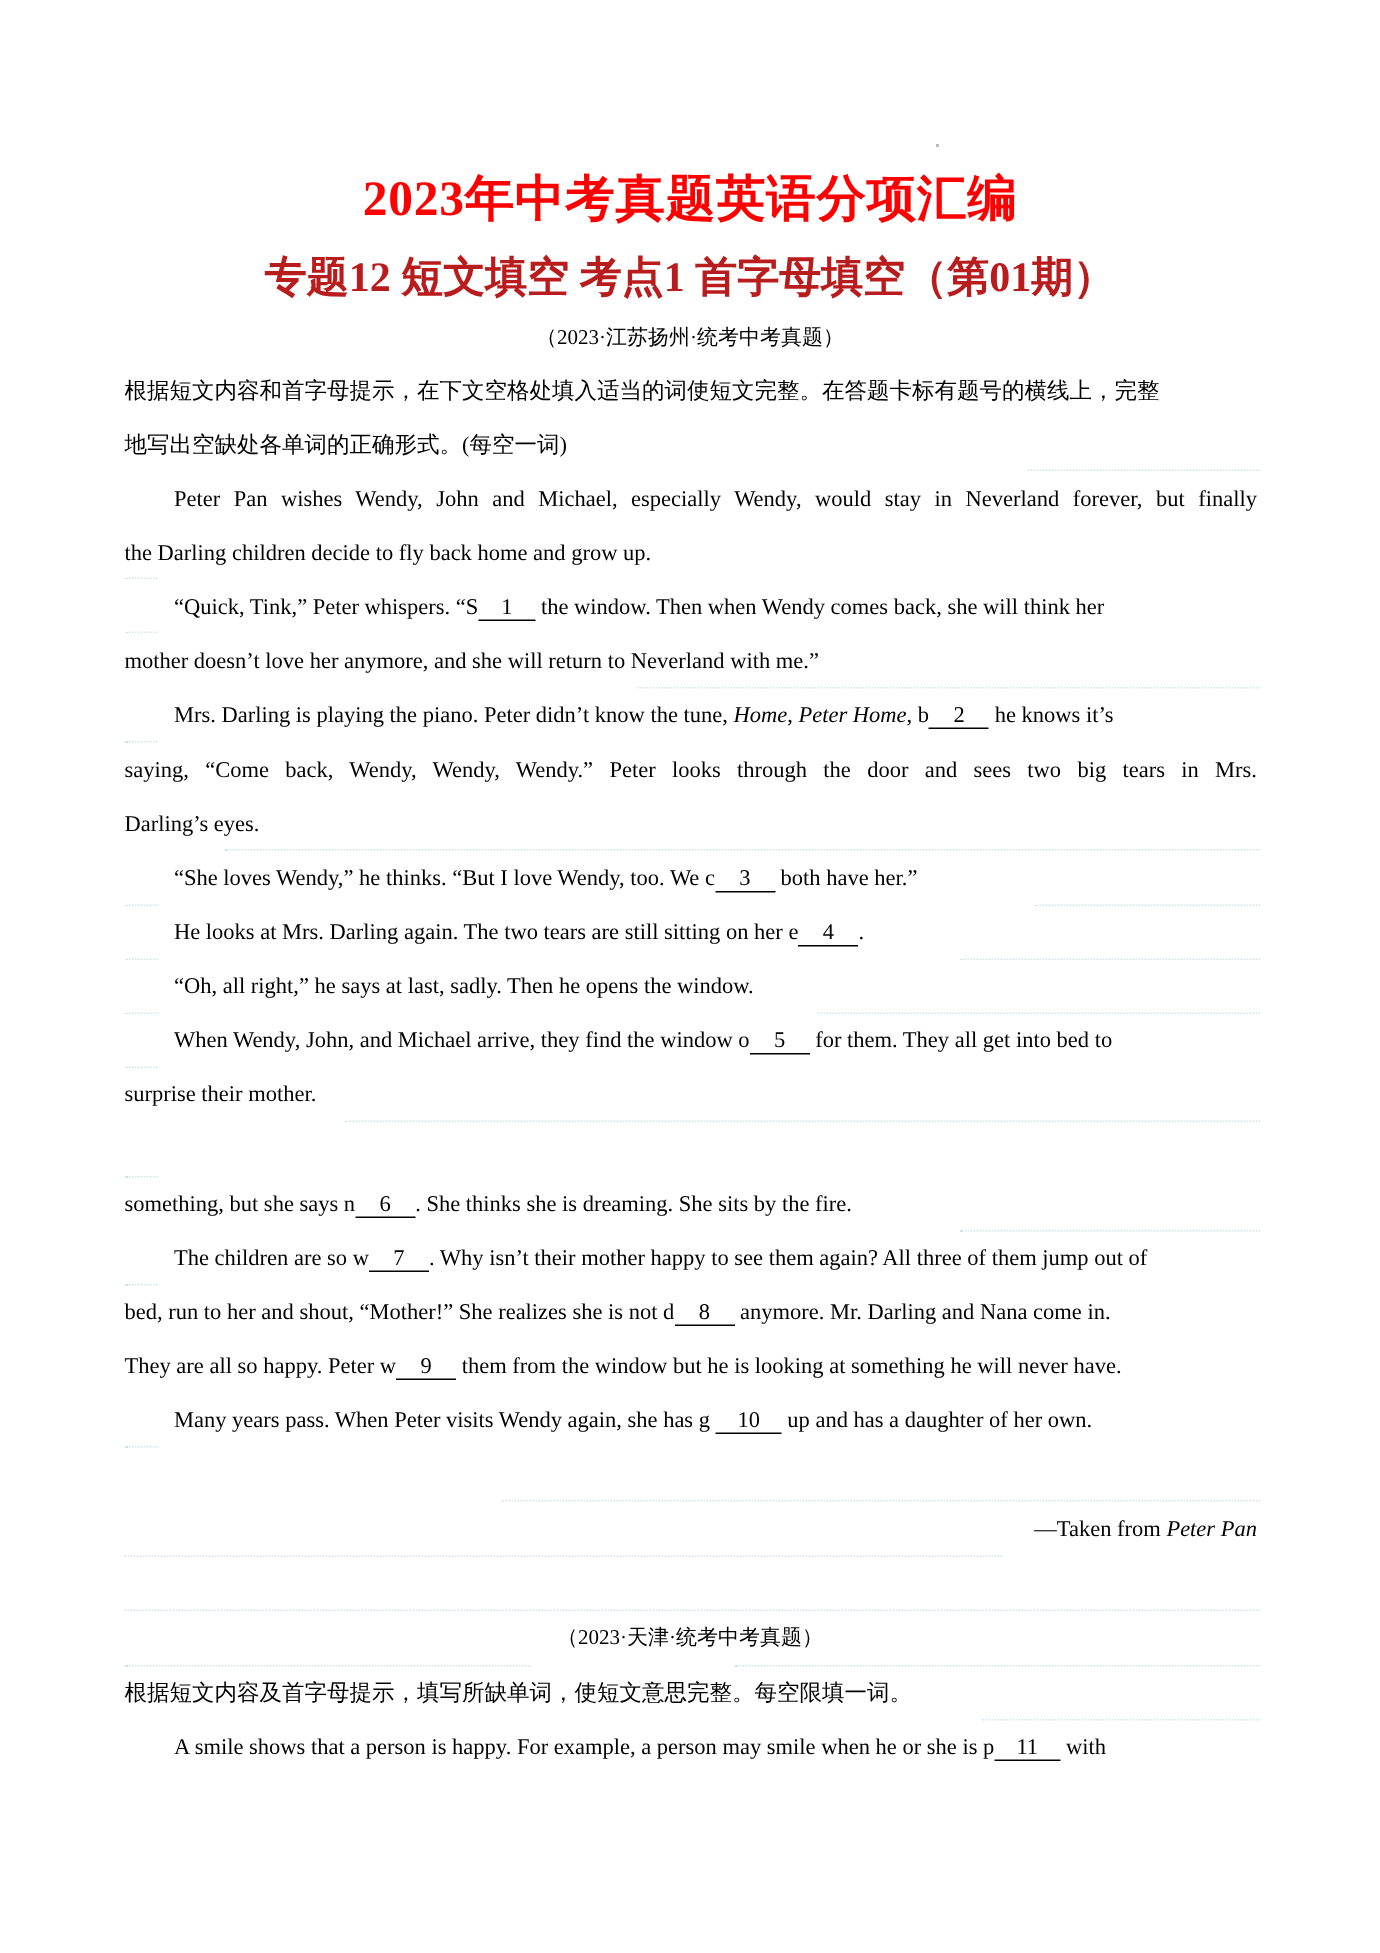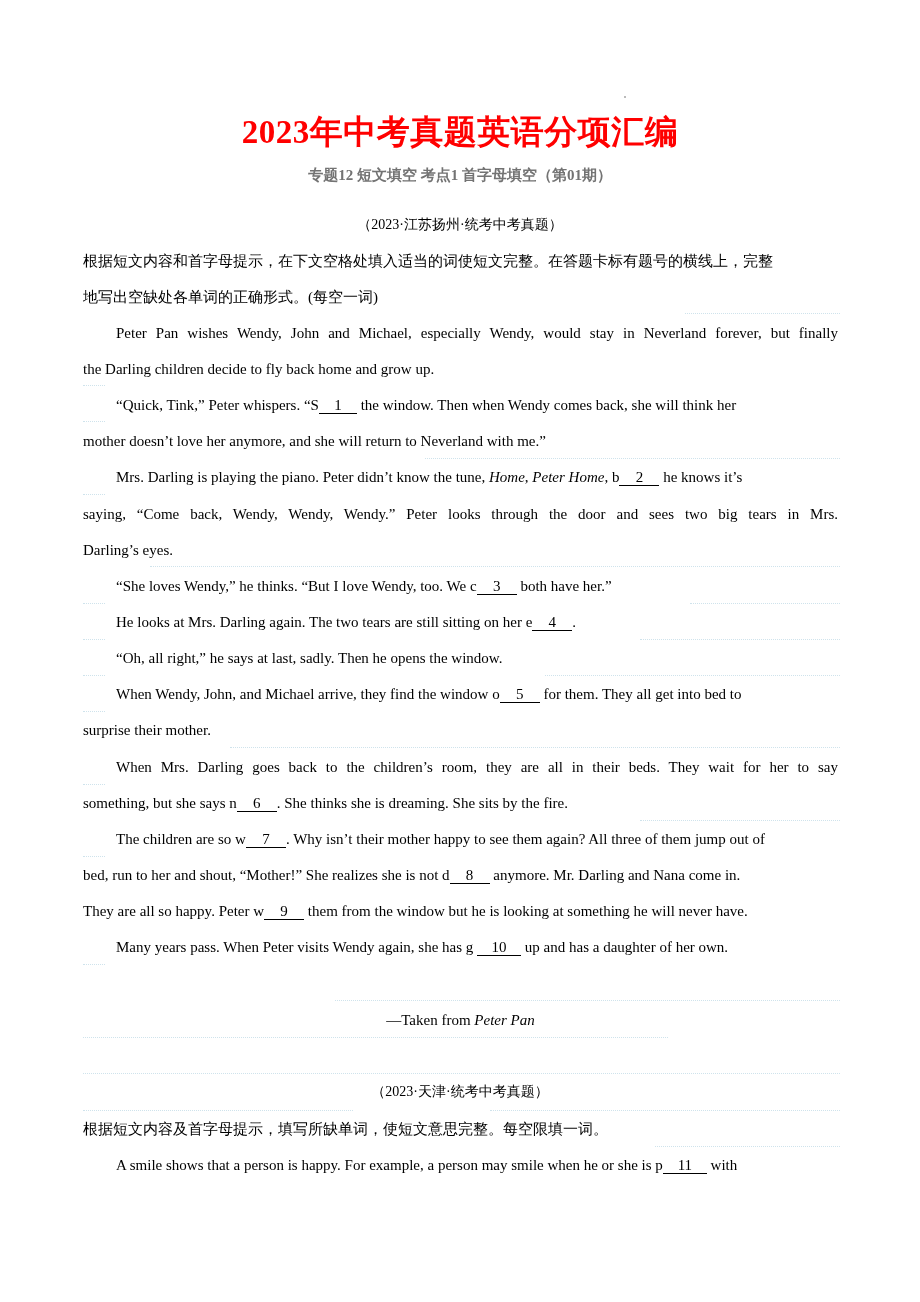--- a/index.html
+++ b/index.html
@@ -4,26 +4,26 @@
 <style>
   html, body { margin: 0; padding: 0; background: #ffffff; }
   body { width: 920px; height: 1302px; position: relative; overflow: hidden;
          font-family: "Liberation Serif", "DejaVu Serif", serif; color: #000; }
   .page { position: absolute; left: 0; top: 0; width: 920px; height: 1302px; }
   .dot-mark { position: absolute; left: 624px; top: 96px; width: 2px; height: 2px; background: #bbb; }
   .title { position: absolute; left: 0; width: 920px; top: 110px; text-align: center;
            font-size: 33px; font-weight: bold; color: #ff0000; letter-spacing: 0.5px;
            font-family: "Liberation Serif", "DejaVu Serif", serif; }
   .subtitle { position: absolute; left: 0; width: 920px; top: 166px; text-align: center;
-              font-size: 15px; font-weight: bold; color: #737373; }
+              font-size: 28px; font-weight: bold; color: #b91c1c; }
   .source { position: absolute; left: 0; width: 920px; text-align: center; font-size: 14px; }
   .line { position: absolute; left: 83px; width: 755px; font-size: 15px; line-height: 20px; white-space: nowrap; }
   .justify { text-align: justify; text-align-last: justify; white-space: normal; }
   .indent { padding-left: 33px; box-sizing: border-box; }
-  .right { text-align: center; font-family: Liberation Serif, serif; }
+  .right { text-align: right; font-family: Liberation Serif, serif; }
   .blank { display: inline-block; text-align: center; border-bottom: 1px solid #000; line-height: 16px; }
   .rule { position: absolute; height: 0; border-top: 1px dotted #cfe3ec; }
   i { font-style: italic; }
 </style>
 </head>
 <body>
 
 <div class="page">
   <div class="dot-mark"></div>
 
@@ -54,21 +54,20 @@
   </div>
   <div class="line indent" style="top:612px;">
     <span>He looks at Mrs. Darling again. The two tears are still sitting on her e</span><span class="blank" style="width:40px;">4</span><span>.</span>
   </div>
   <div class="line indent" style="top:648px;">“Oh, all right,” he says at last, sadly. Then he opens the window.</div>
   <div class="line indent" style="top:684px;">
     <span>When Wendy, John, and Michael arrive, they find the window o</span><span class="blank" style="width:40px;">5</span><span> for them. They all get into bed to</span>
   </div>
   <div class="line" style="top:720px;">surprise their mother.</div>
 
-  <div class="line justify indent" style="top:757px;">When Mrs. Darling goes back to the children’s room, they are all in their beds. They wait for her to say</div>
   <div class="line" style="top:793px;">
     <span>something, but she says n</span><span class="blank" style="width:40px;">6</span><span>. She thinks she is dreaming. She sits by the fire.</span>
   </div>
   <div class="line indent" style="top:829px;">
     <span>The children are so w</span><span class="blank" style="width:40px;">7</span><span>. Why isn’t their mother happy to see them again? All three of them jump out of</span>
   </div>
   <div class="line" style="top:865px;">
     <span>bed, run to her and shout, “Mother!” She realizes she is not d</span><span class="blank" style="width:40px;">8</span><span> anymore. Mr. Darling and Nana come in.</span>
   </div>
   <div class="line" style="top:901px;">

